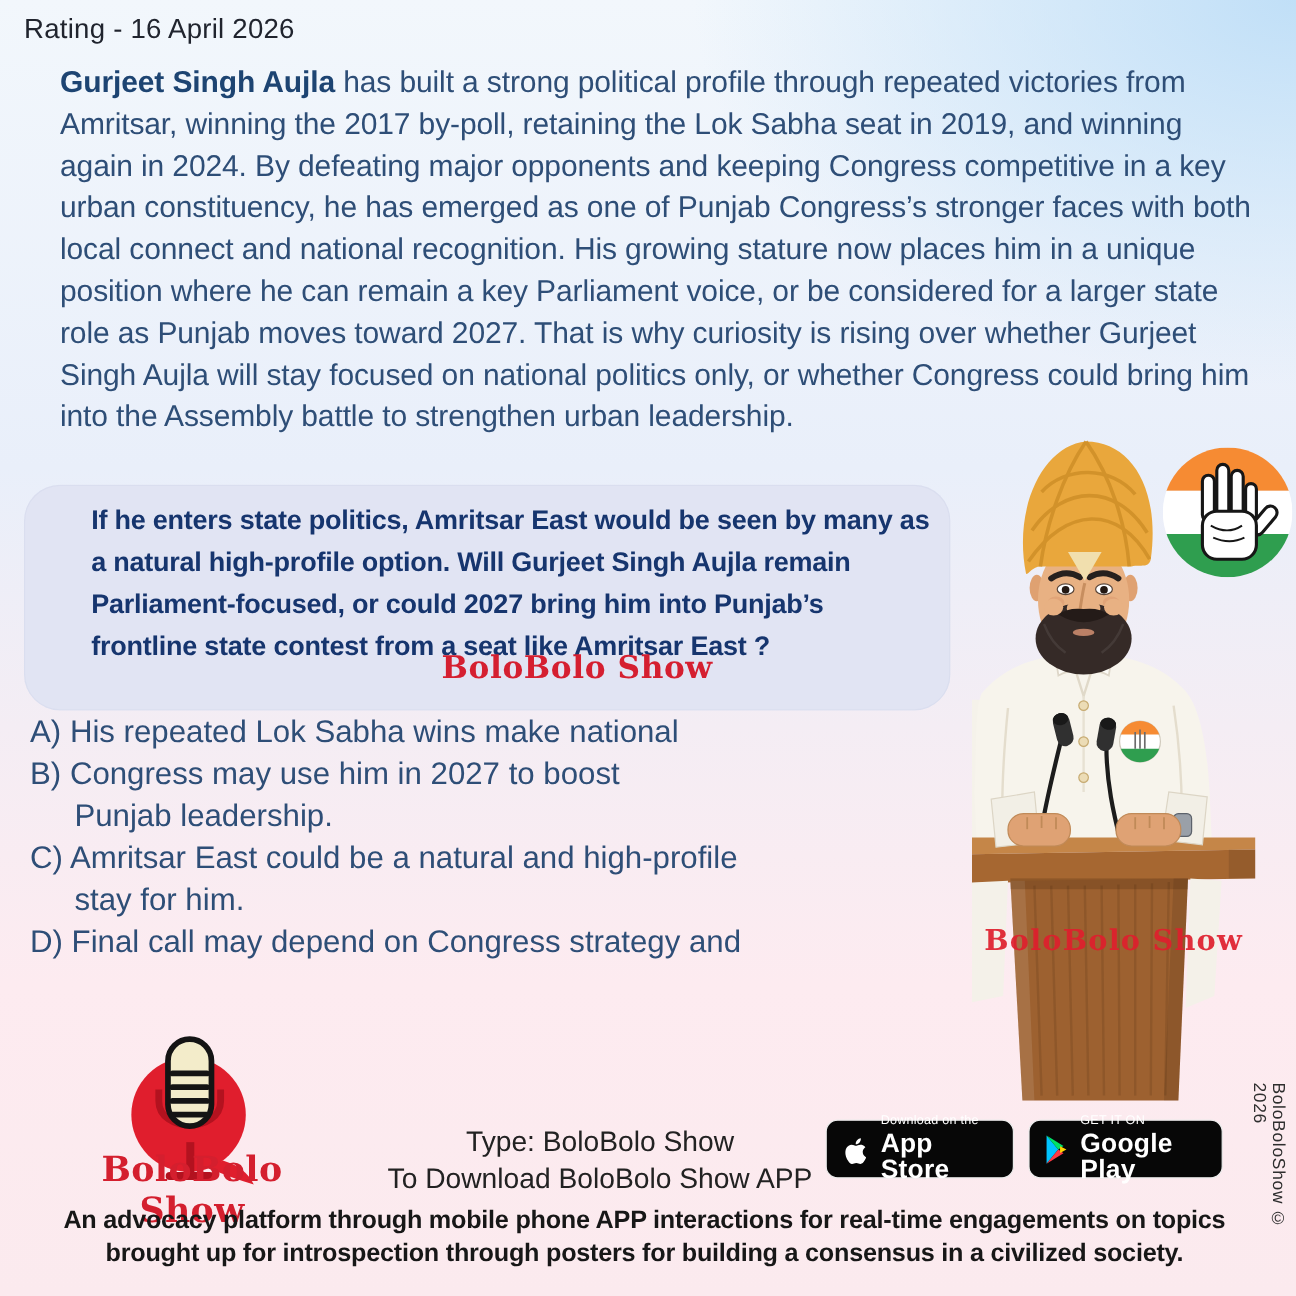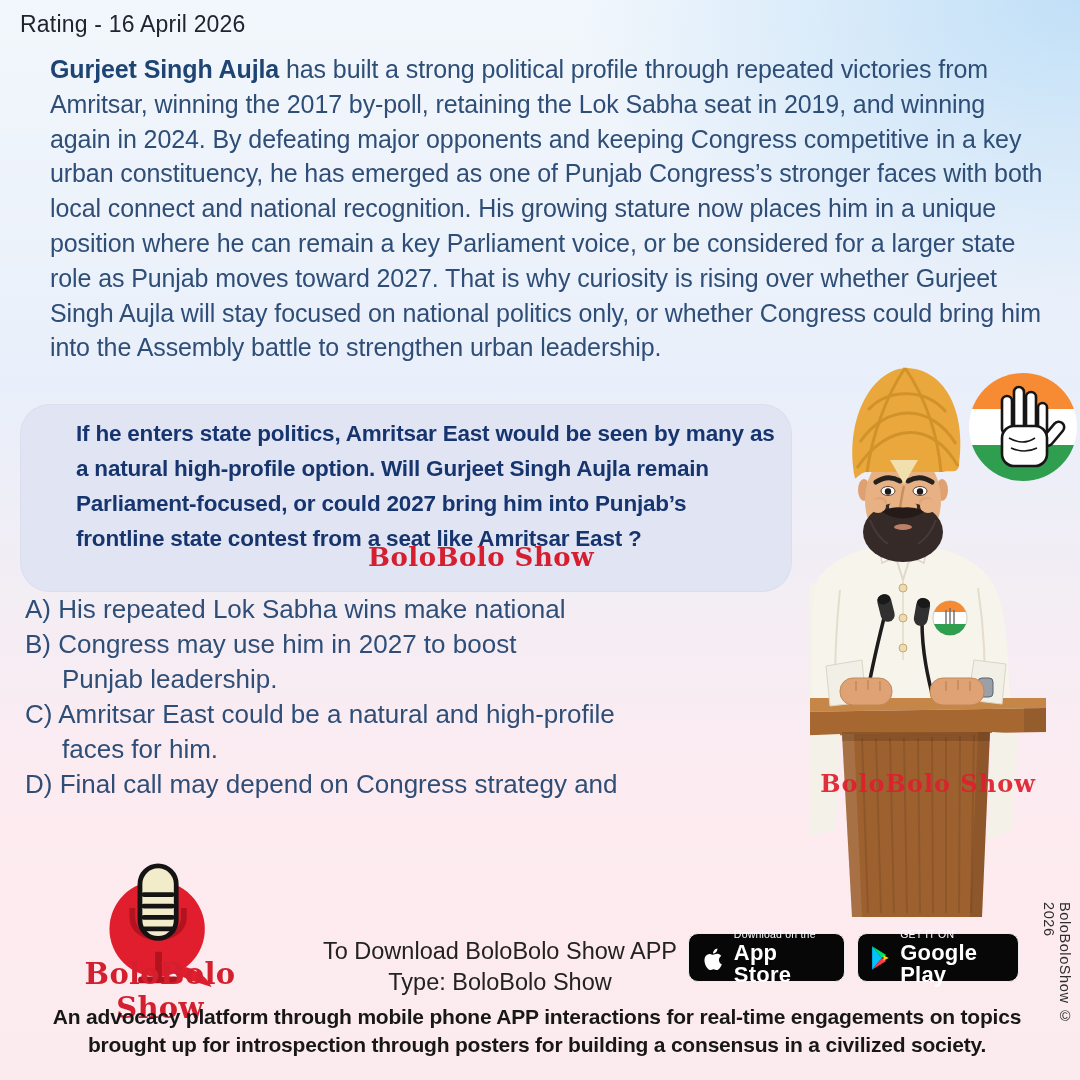--- a/index.html
+++ b/index.html
@@ -65,21 +65,21 @@
         <span>His repeated Lok Sabha wins make national</span></div>
     </div>
     <div class="opt">
       <div><span>B)</span>
         <span>Congress may use him in 2027 to boost</span></div>
       <div class="l2">Punjab leadership.</div>
     </div>
     <div class="opt">
       <div><span>C)</span>
         <span>Amritsar East could be a natural and high-profile</span></div>
-      <div class="l2">faces for him.</div>
+      <div class="l2">stay for him.</div>
     </div>
     <div class="opt">
       <div><span>D)</span>
         <span>Final call may depend on Congress strategy and</span></div>
     </div>
   </div>
 
   <svg class="person" viewBox="0 0 270 565">
     <defs>
         <clipPath id="cflag">
@@ -243,22 +243,22 @@
         <line x1="48" y1="36" x2="78" y2="36"></line>
           <line x1="48" y1="48" x2="78" y2="48"></line>
         <line x1="48" y1="60" x2="78" y2="60"></line>
           <line x1="48" y1="72" x2="78" y2="72"></line>
       </g>
     </g>
   </svg>
   <div class="logo-caption">BoloBolo Show</div>
 
   <div class="dl">
+    <div>Type: BoloBolo Show</div>
     <div>To Download BoloBolo Show APP</div>
-    <div>Type: BoloBolo Show</div>
   </div>
 
   <div class="badge apps">
     <svg width="26" height="30" viewBox="0 0 24 28">
       <g fill="#fff" transform="translate(1,2)">
         <path d="M17.05 14.04c-.03-2.71 2.21-4.01 2.31-4.07-1.26-1.84-3.22-2.09-3.91-2.12-1.66-.17-3.25.98-4.09.98-.84 0-2.15-.96-3.54-.93-1.82.03-3.5 1.06-4.43 2.69-1.89 3.28-.48 8.13 1.36 10.79.9 1.3 1.97 2.76 3.38 2.71 1.36-.05 1.87-.88 3.51-.88 1.64 0 2.1.88 3.54.85 1.46-.02 2.39-1.32 3.28-2.63 1.03-1.5 1.46-2.96 1.48-3.03-.03-.01-2.85-1.09-2.89-4.36z"></path>
         <path d="M14.37 5.95c.75-.91 1.26-2.17 1.12-3.43-1.08.04-2.39.72-3.17 1.63-.69.8-1.3 2.08-1.14 3.31 1.21.09 2.44-.61 3.19-1.51z"></path>
       </g>
     </svg>
     <div class="txt">

